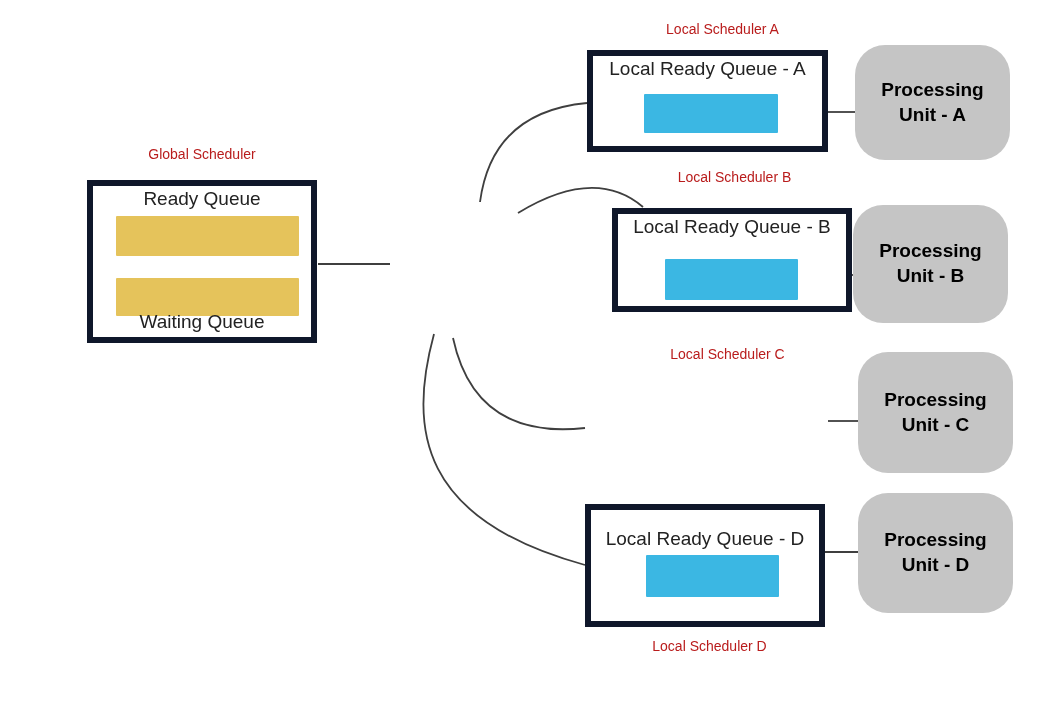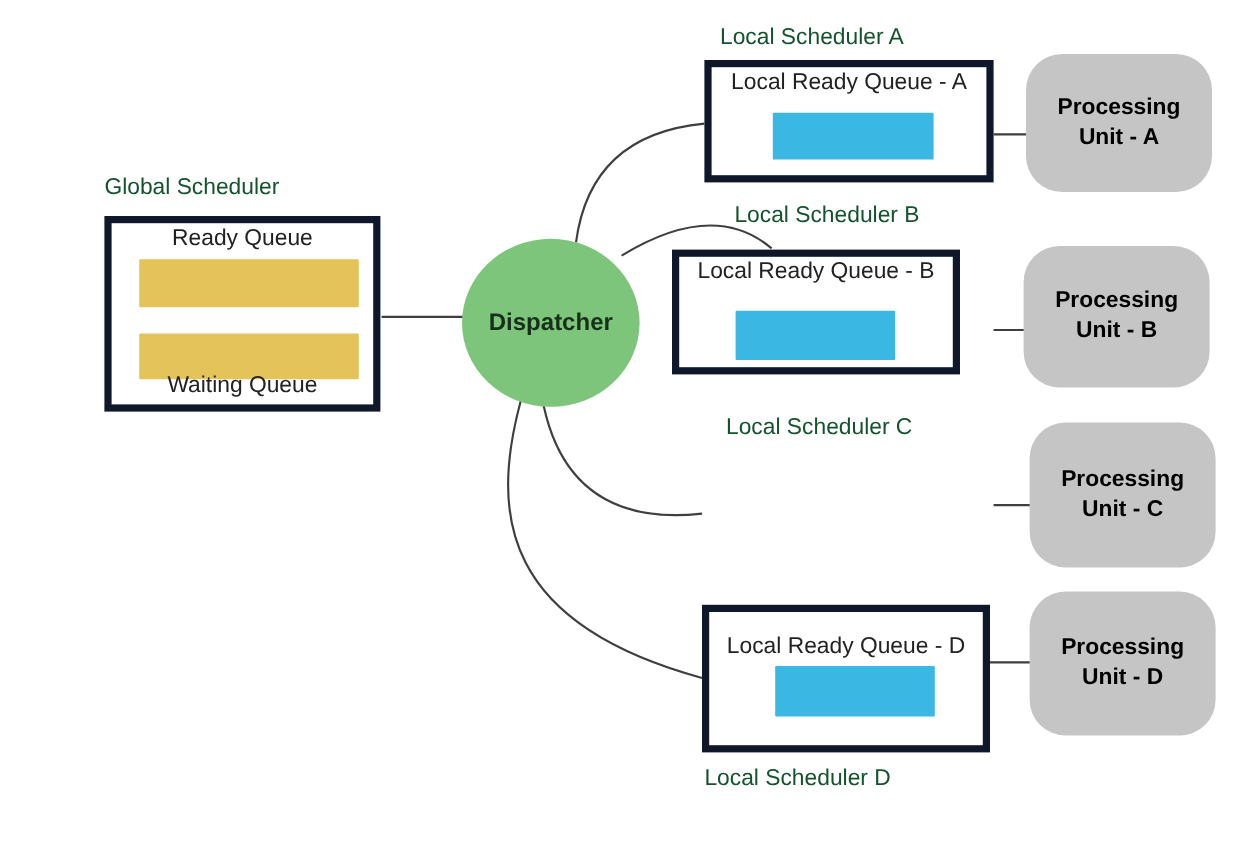--- a/index.html
+++ b/index.html
@@ -26,24 +26,24 @@
   .box {
     position: absolute;
     border: 6px solid #0f172a;
     background: #ffffff;
     z-index: 1;
     box-sizing: border-box;
   }
   .group-title {
     position: absolute;
     z-index: 1;
-    font-size: 19px;
-    text-align: left;
+    font-size: 14px;
+    text-align: center;
     white-space: nowrap;
-    color: #14532d;
+    color: #b91c1c;
   }
   .queue-label {
     position: absolute;
     left: 0; right: 0;
     text-align: center;
     font-size: 19px;
     color: #222;
     white-space: nowrap;
   }
   .queue-label.top { top: 2px; }
@@ -92,21 +92,21 @@
   #gs-box   { left: 87px;  top: 180px; width: 230px; height: 163px; }
   #gs-bar1  { left: 23px;  top: 30px;  width: 183px; height: 40px; }
   #gs-bar2  { left: 23px;  top: 92px;  width: 183px; height: 38px; }
 
   
   #ls-a-title { left: 600px; top: 21px;  width: 245px; }
   #ls-a-box   { left: 587px; top: 50px;  width: 241px; height: 102px; }
   #ls-a-bar   { left: 51px;  top: 38px;  width: 134px; height: 39px; }
 
   #ls-b-title { left: 612px; top: 169px; width: 245px; }
-  #ls-b-box   { left: 560px; top: 208px; width: 240px; height: 104px; }
+  #ls-b-box   { left: 612px; top: 208px; width: 240px; height: 104px; }
   #ls-b-bar   { left: 47px;  top: 45px;  width: 133px; height: 41px; }
 
   #ls-c-title { left: 605px; top: 346px; width: 245px; }
   #ls-c-box   { left: 585px; top: 371px; width: 243px; height: 102px; }
   #ls-c-bar   { left: 50px;  top: 39px;  width: 135px; height: 42px; }
 
   #ls-d-box   { left: 585px; top: 504px; width: 240px; height: 123px; }
   #ls-d-bar   { left: 55px;  top: 45px;  width: 133px; height: 42px; }
   #ls-d-box .queue-label.top { top: 18px; }
   #ls-d-title { left: 587px; top: 638px; width: 245px; }
@@ -135,23 +135,20 @@
   </svg>
 
   <div id="gs-title" class="group-title">Global Scheduler</div>
   <div id="gs-box" class="box">
     <div class="queue-label top">Ready Queue</div>
     <div id="gs-bar1" class="bar yellow"></div>
     <div id="gs-bar2" class="bar yellow"></div>
     <div class="queue-label bottom">Waiting Queue</div>
   </div>
 
-  <div id="dispatcher">
-    <span>Dispatcher</span>
-  </div>
 
   <div id="ls-a-title" class="group-title">Local Scheduler A</div>
   <div id="ls-a-box" class="box">
     <div class="queue-label top">Local Ready Queue - A</div>
     <div id="ls-a-bar" class="bar blue"></div>
   </div>
 
   <div id="ls-b-title" class="group-title">Local Scheduler B</div>
   <div id="ls-b-box" class="box">
     <div class="queue-label top">Local Ready Queue - B</div>

